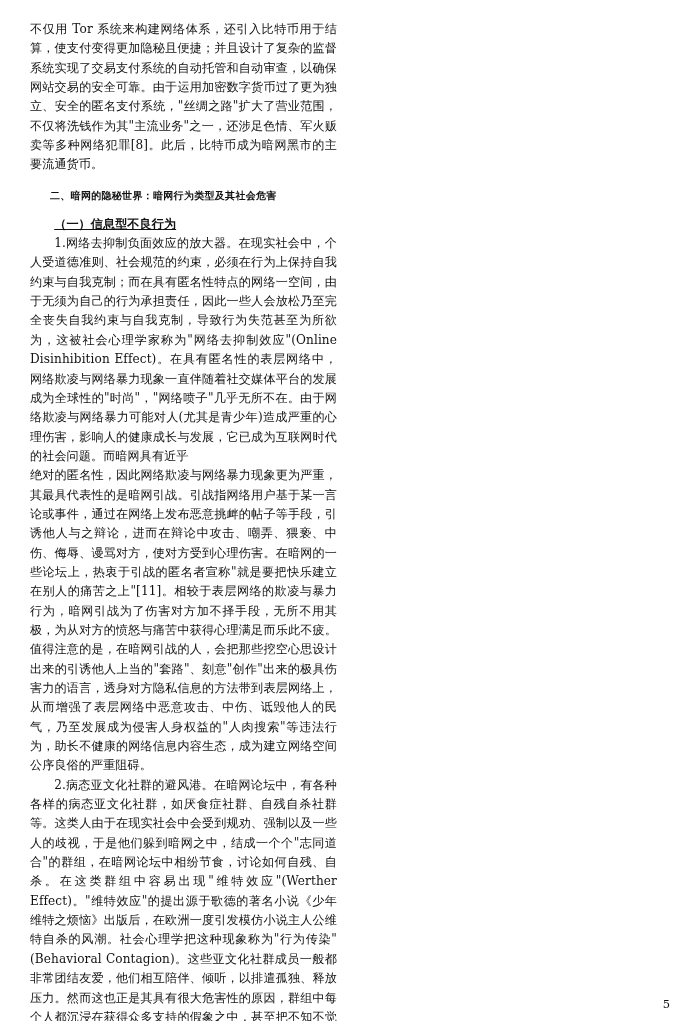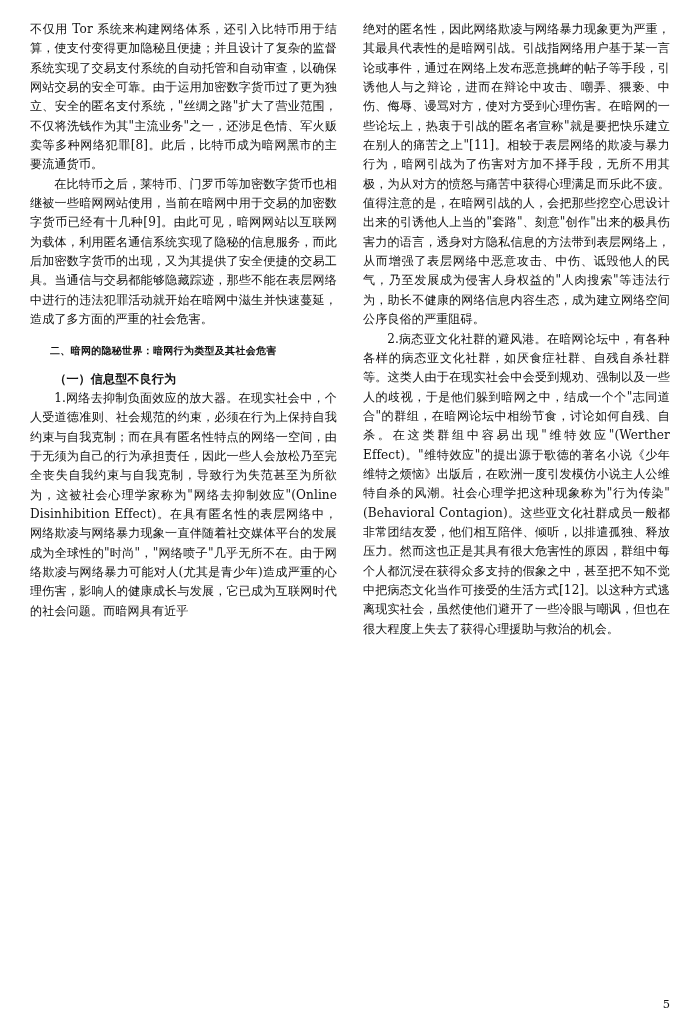--- a/index.html
+++ b/index.html
@@ -16,22 +16,21 @@
   }
   .page {
     position: relative;
     width: 700px;
     height: 1021px;
     box-sizing: border-box;
     padding: 20px 30px 30px 30px;
   }
   .columns {
     display: flex;
-    flex-direction: row;
-    gap: 26px;
+    flex-direction: column;
     height: 950px;
   }
   .col {
     width: 307px;
     font-size: 12.1px;
     line-height: 19.35px;
     text-align: justify;
     text-justify: inter-ideograph;
     letter-spacing: 0.1px;
   }
@@ -47,38 +46,38 @@
     font-size: 10px;
     line-height: 22px;
     text-indent: 2em;
     margin: 10px 4px 8px 0;
     letter-spacing: 0.3px;
   }
   .subheading {
     font-weight: bold;
     text-indent: 2em;
     margin-top: 2px;
+    text-decoration: underline;
   }
   .page-number {
     position: absolute;
     right: 30px;
     bottom: 10px;
     font-size: 11.5px;
     font-family: "DejaVu Serif", "Liberation Serif", serif;
   }
 </style>
 </head>
 <body>
 
 <div class="page">
   <div class="columns">
 
     <div class="col">
       <p>不仅用 Tor 系统来构建网络体系，还引入比特币用于结算，使支付变得更加隐秘且便捷；并且设计了复杂的监督系统实现了交易支付系统的自动托管和自动审查，以确保网站交易的安全可靠。由于运用加密数字货币过了更为独立、安全的匿名支付系统，"丝绸之路"扩大了营业范围，不仅将洗钱作为其"主流业务"之一，还涉足色情、军火贩卖等多种网络犯罪[8]。此后，比特币成为暗网黑市的主要流通货币。</p>
-      <p class="indent">在比特币之后，莱特币、门罗币等加密数字货币也相继被一些暗网网站使用，当前在暗网中用于交易的加密数字货币已经有十几种[9]。由此可见，暗网网站以互联网为载体，利用匿名通信系统实现了隐秘的信息服务，而此后加密数字货币的出现，又为其提供了安全便捷的交易工具。当通信与交易都能够隐藏踪迹，那些不能在表层网络中进行的违法犯罪活动就开始在暗网中滋生并快速蔓延，造成了多方面的严重的社会危害。</p>
       <p class="heading">二、暗网的隐秘世界：暗网行为类型及其社会危害</p>
       <p class="subheading">（一）信息型不良行为</p>
       <p class="indent">1.网络去抑制负面效应的放大器。在现实社会中，个人受道德准则、社会规范的约束，必须在行为上保持自我约束与自我克制；而在具有匿名性特点的网络一空间，由于无须为自己的行为承担责任，因此一些人会放松乃至完全丧失自我约束与自我克制，导致行为失范甚至为所欲为，这被社会心理学家称为"网络去抑制效应"(Online Disinhibition Effect)。在具有匿名性的表层网络中，网络欺凌与网络暴力现象一直伴随着社交媒体平台的发展成为全球性的"时尚"，"网络喷子"几乎无所不在。由于网络欺凌与网络暴力可能对人(尤其是青少年)造成严重的心理伤害，影响人的健康成长与发展，它已成为互联网时代的社会问题。而暗网具有近乎</p>
     </div>
 
     <div class="col">
       <p>绝对的匿名性，因此网络欺凌与网络暴力现象更为严重，其最具代表性的是暗网引战。引战指网络用户基于某一言论或事件，通过在网络上发布恶意挑衅的帖子等手段，引诱他人与之辩论，进而在辩论中攻击、嘲弄、猥亵、中伤、侮辱、谩骂对方，使对方受到心理伤害。在暗网的一些论坛上，热衷于引战的匿名者宣称"就是要把快乐建立在别人的痛苦之上"[11]。相较于表层网络的欺凌与暴力行为，暗网引战为了伤害对方加不择手段，无所不用其极，为从对方的愤怒与痛苦中获得心理满足而乐此不疲。值得注意的是，在暗网引战的人，会把那些挖空心思设计出来的引诱他人上当的"套路"、刻意"创作"出来的极具伤害力的语言，透身对方隐私信息的方法带到表层网络上，从而增强了表层网络中恶意攻击、中伤、诋毁他人的民气，乃至发展成为侵害人身权益的"人肉搜索"等违法行为，助长不健康的网络信息内容生态，成为建立网络空间公序良俗的严重阻碍。</p>
       <p class="indent">2.病态亚文化社群的避风港。在暗网论坛中，有各种各样的病态亚文化社群，如厌食症社群、自残自杀社群等。这类人由于在现实社会中会受到规劝、强制以及一些人的歧视，于是他们躲到暗网之中，结成一个个"志同道合"的群组，在暗网论坛中相纷节食，讨论如何自残、自杀。在这类群组中容易出现"维特效应"(Werther Effect)。"维特效应"的提出源于歌德的著名小说《少年维特之烦恼》出版后，在欧洲一度引发模仿小说主人公维特自杀的风潮。社会心理学把这种现象称为"行为传染"(Behavioral Contagion)。这些亚文化社群成员一般都非常团结友爱，他们相互陪伴、倾听，以排遣孤独、释放压力。然而这也正是其具有很大危害性的原因，群组中每个人都沉浸在获得众多支持的假象之中，甚至把不知不觉中把病态文化当作可接受的生活方式[12]。以这种方式逃离现实社会，虽然使他们避开了一些冷眼与嘲讽，但也在很大程度上失去了获得心理援助与救治的机会。</p>
     </div>
 

